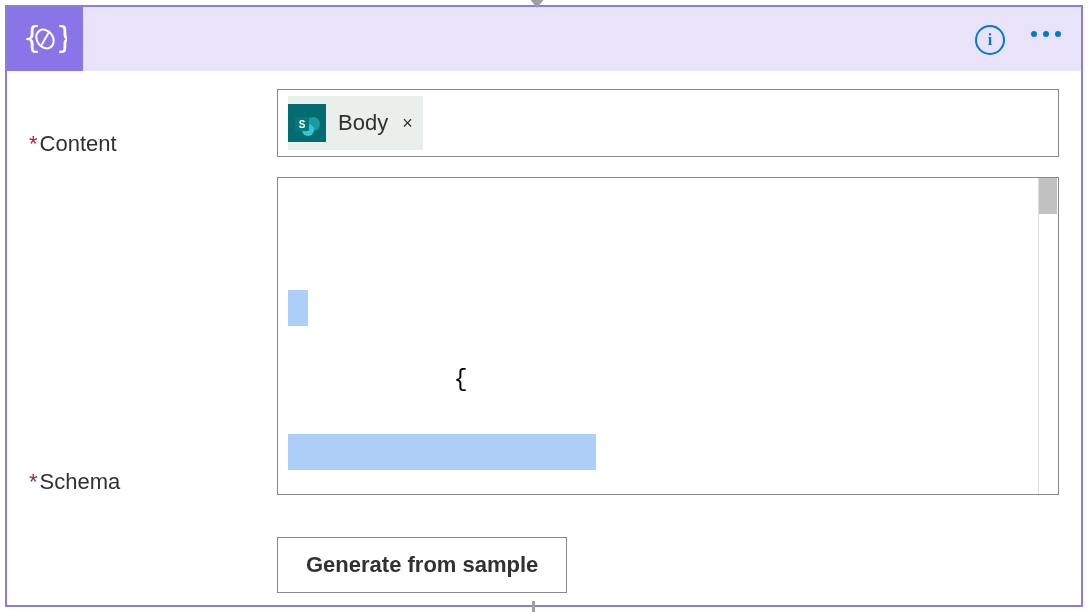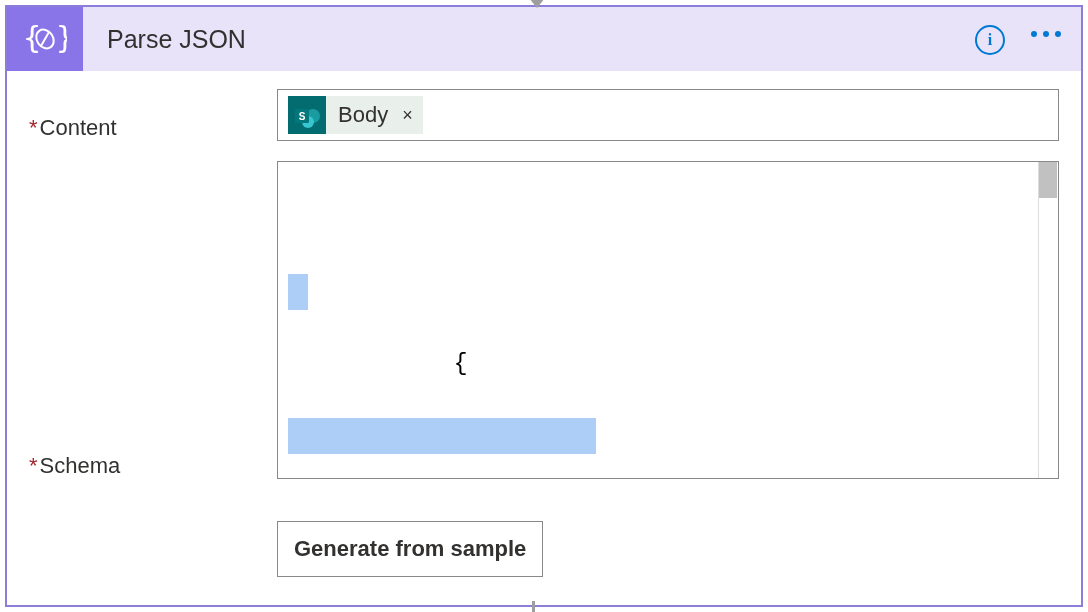--- a/index.html
+++ b/index.html
@@ -133,21 +133,21 @@
     }
     .token-icn {
       width: 38px;
       height: 38px;
       background: #036C70;
       display: flex;
       align-items: center;
       justify-content: center;
     }
     .token-label {
-      padding: 6px 12px;
+      padding: 14px 12px;
       font-size: 22px;
       color: #323130;
     }
     .token-remove {
       padding: 0 10px 0 2px;
       color: #323130;
       font-size: 18px;
       cursor: pointer;
     }
 
@@ -207,21 +207,21 @@
       position: relative;
       z-index: 1;
     }
     .tk-punc { color: #000; }
 
     .gen-btn {
       margin-top: 22px;
       margin-left: 248px;
       border: 1px solid #8a8886;
       background: #fff;
-      padding: 14px 16px;
+      padding: 14px 28px;
       font-size: 22px;
       font-weight: 600;
       color: #323130;
       cursor: pointer;
     }
   </style>
 </head>
 <body>
 
 <div class="top-arrow-down">
@@ -236,21 +236,20 @@
     <div class="icon-box">
       <svg width="44" height="35" viewBox="0 0 44 35">
         <text x="0" y="26" font-family="Consolas,monospace" font-size="30" fill="#ffffff" font-weight="300">{</text>
         <text x="33" y="26" font-family="Consolas,monospace" font-size="30" fill="#ffffff" font-weight="300">}</text>
         <g transform="translate(13,6)" stroke="#ffffff" stroke-width="2" fill="none">
           <ellipse cx="9" cy="11" rx="8" ry="10" transform="rotate(-35 9 11)"></ellipse>
           <line x1="5" y1="18" x2="13" y2="4"></line>
         </g>
       </svg>
     </div>
-    <div class="action-title">Parse JSON</div>
     <div class="info-circle">
       <span>i</span>
     </div>
     <div class="more-menu">
       <span></span>
       <span></span>
       <span></span>
     </div>
   </div>
 

